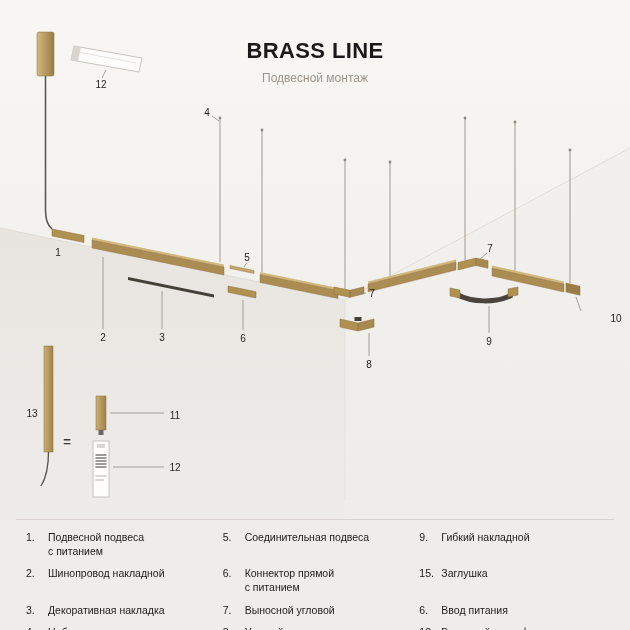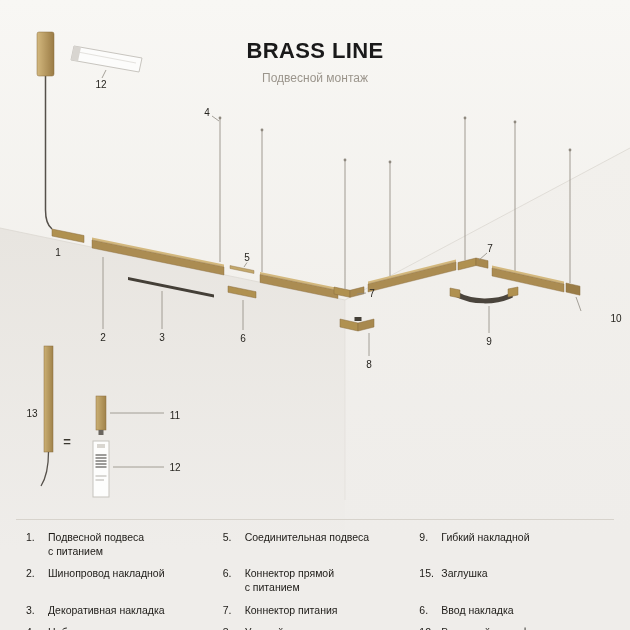--- a/index.html
+++ b/index.html
@@ -218,38 +218,38 @@
         <span class="li-num">5.</span>
         <span class="li-text">Соединительная подвеса</span>
       </div>
       <div class="legend-item" style="grid-row:2; grid-column:2">
         <span class="li-num">6.</span>
         <span class="li-text">Коннектор прямой
 с питанием</span>
       </div>
       <div class="legend-item" style="grid-row:3; grid-column:2">
         <span class="li-num">7.</span>
-        <span class="li-text">Коннектор питания</span>
+        <span class="li-text">Выносной угловой</span>
       </div>
       <div class="legend-item" style="grid-row:4; grid-column:2">
         <span class="li-num">8.</span>
         <span class="li-text">Угловой коннектор
 с питанием</span>
       </div>
       <div class="legend-item" style="grid-row:1; grid-column:3">
         <span class="li-num">9.</span>
         <span class="li-text">Гибкий накладной</span>
       </div>
       <div class="legend-item" style="grid-row:2; grid-column:3">
         <span class="li-num">15.</span>
         <span class="li-text">Заглушка</span>
       </div>
       <div class="legend-item" style="grid-row:3; grid-column:3">
         <span class="li-num">6.</span>
-        <span class="li-text">Ввод накладка</span>
+        <span class="li-text">Ввод питания</span>
       </div>
       <div class="legend-item" style="grid-row:4; grid-column:3">
         <span class="li-num">12.</span>
         <span class="li-text">Выносной трансформатор</span>
       </div>
 
     </div>
   </div>
 
 </div>

